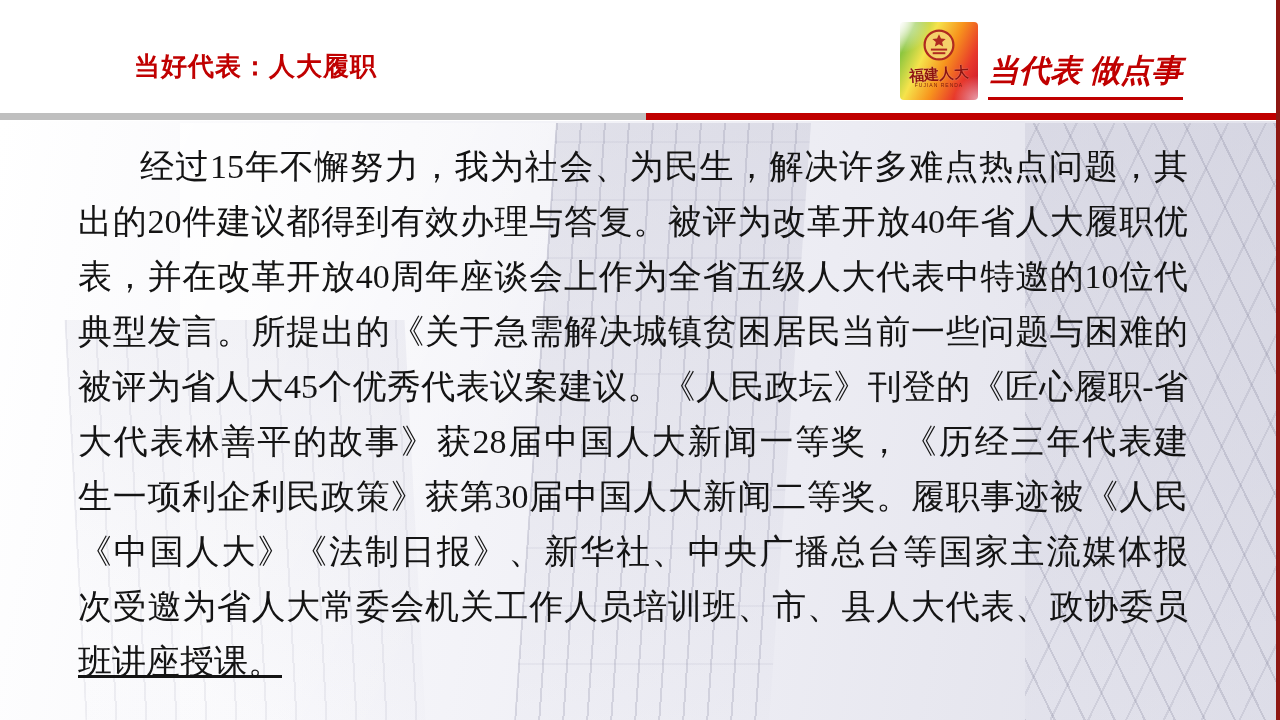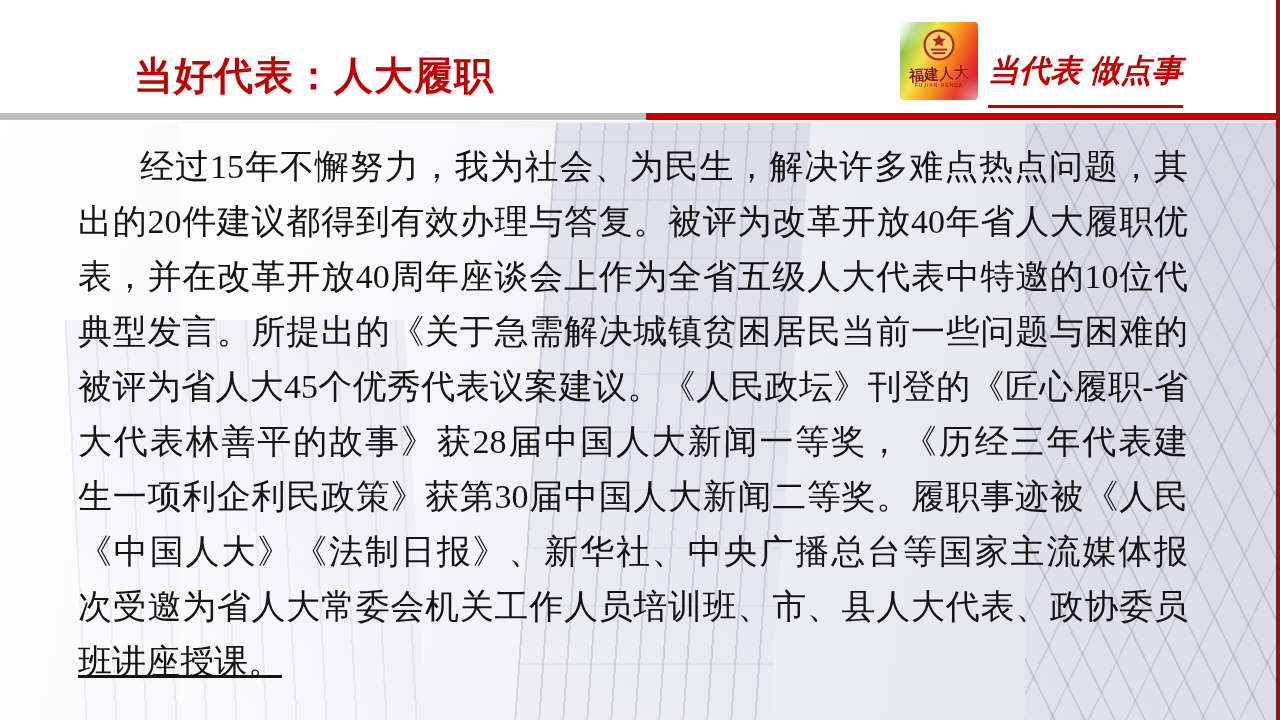--- a/index.html
+++ b/index.html
@@ -38,21 +38,21 @@
       linear-gradient(205deg, rgba(214,214,227,0.35) 0%, rgba(244,244,248,0.05) 85%);
   }
   .bg-light-streak {
     left:180px; top:123px; width:420px; height:600px;
     background:linear-gradient(115deg, rgba(255,255,255,0.9) 0%, rgba(255,255,255,0.0) 70%);
   }
 
   
   .page-title {
     position:absolute; left:134px; top:49px; z-index:6;
-    font-size:39px; font-weight:bold; color:#c00000; letter-spacing:1px;
+    font-size:26px; font-weight:bold; color:#c00000; letter-spacing:1px;
     white-space:nowrap;
   }
   .divider { position:absolute; top:113px; height:7px; z-index:6; }
   .divider-gray { left:0; width:646px; background:#bfbfbf; }
   .divider-red  { left:646px; width:634px; background:#c00000; }
 
   .logo {
     position:absolute; left:900px; top:22px; width:78px; height:78px; z-index:6;
     border-radius:4px; overflow:hidden;
     background:
@@ -66,21 +66,21 @@
     font-family:"Liberation Serif", serif;
     font-size:15px; font-weight:bold; color:#8f1410; line-height:15px;
     text-shadow:0 0 1px rgba(255,255,255,0.6);
     transform:rotate(-4deg);
   }
   .logo-subtext { font-size:5px; color:#7a1a10; letter-spacing:1px; line-height:7px; }
 
   .slogan {
     position:absolute; left:988px; top:50px; z-index:6;
     font-size:31px; font-weight:bold; font-style:italic; color:#c00000;
-    white-space:nowrap; padding-bottom:13px; border-bottom:3px solid #c00000;
+    white-space:nowrap; padding-bottom:5px; border-bottom:3px solid #c00000;
   }
 
   
   .body-text {
     position:absolute; left:78px; top:139px; width:1110px; z-index:5;
     font-family:"Liberation Serif", serif;
     font-size:34px; color:#141414; line-height:55px;
   }
   .body-line { text-align:justify; text-align-last:justify; height:55px; overflow:hidden; }
   .body-line.first { padding-left:62px; }

